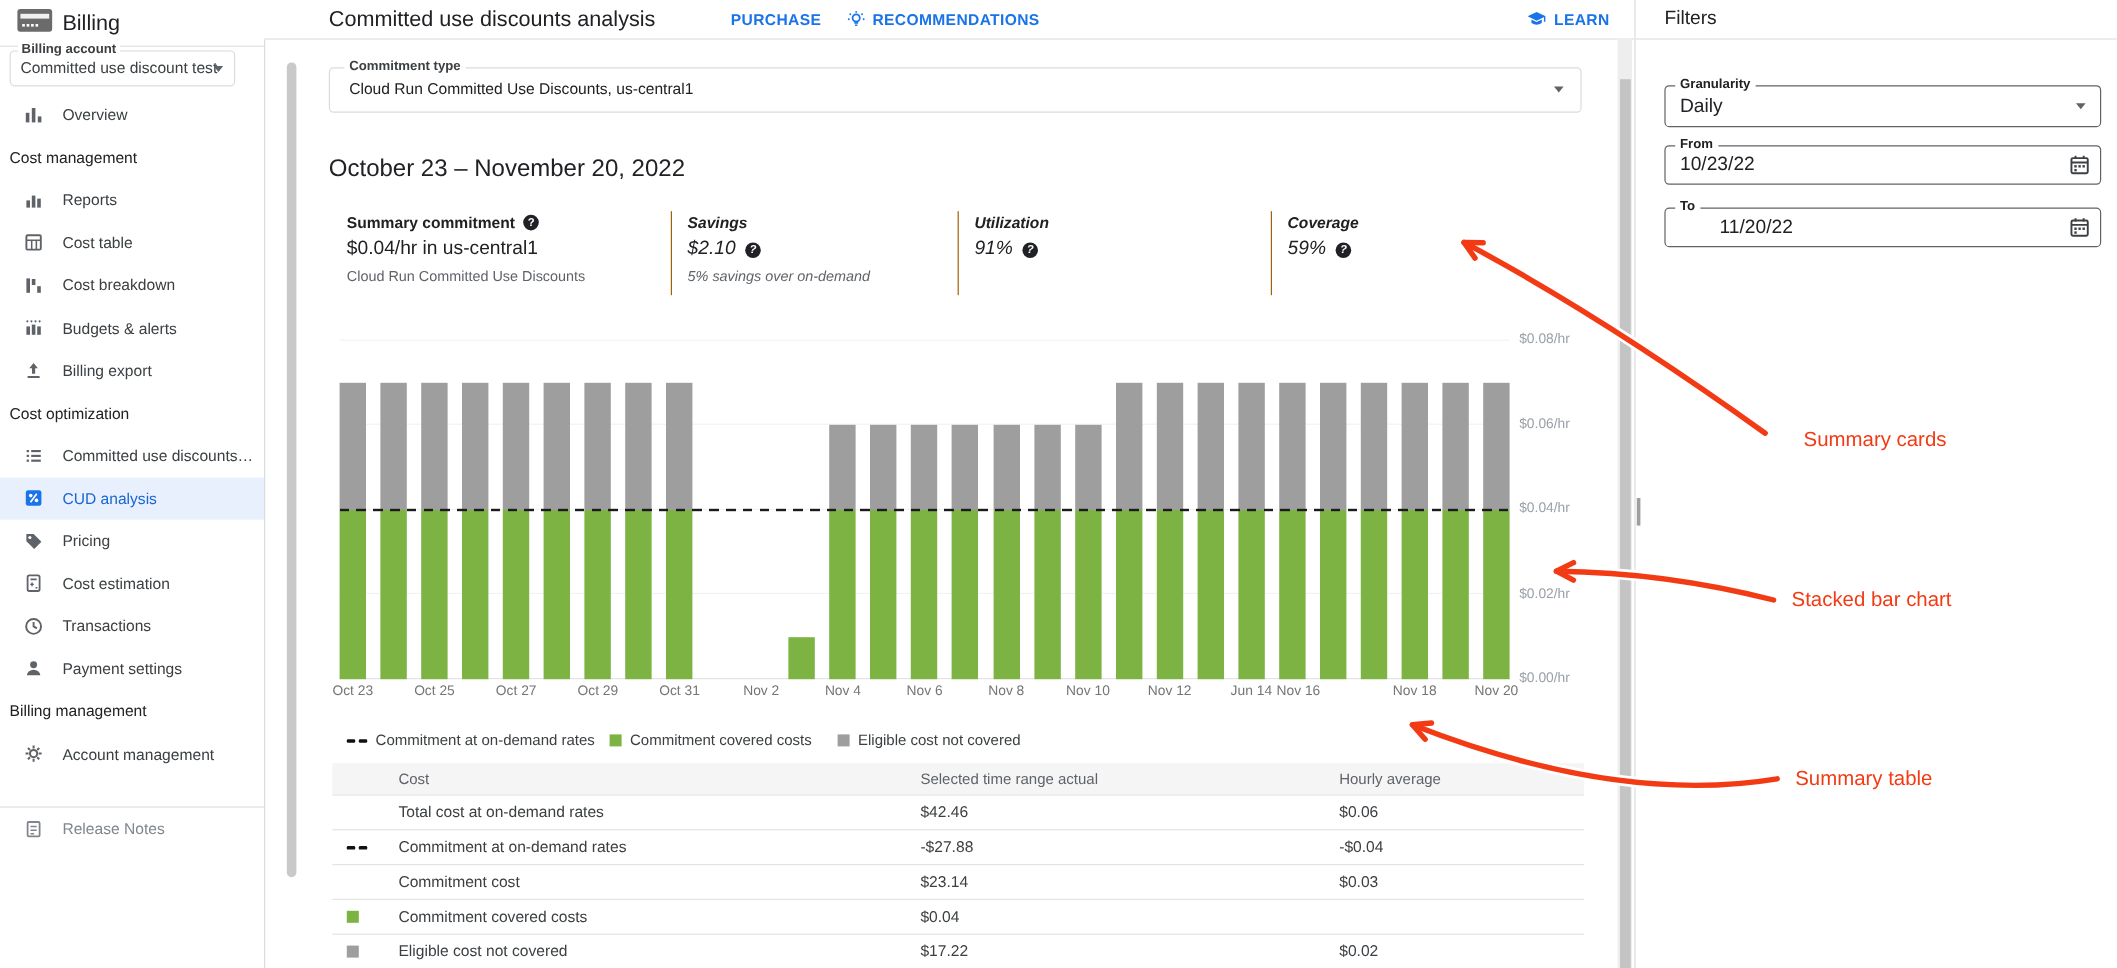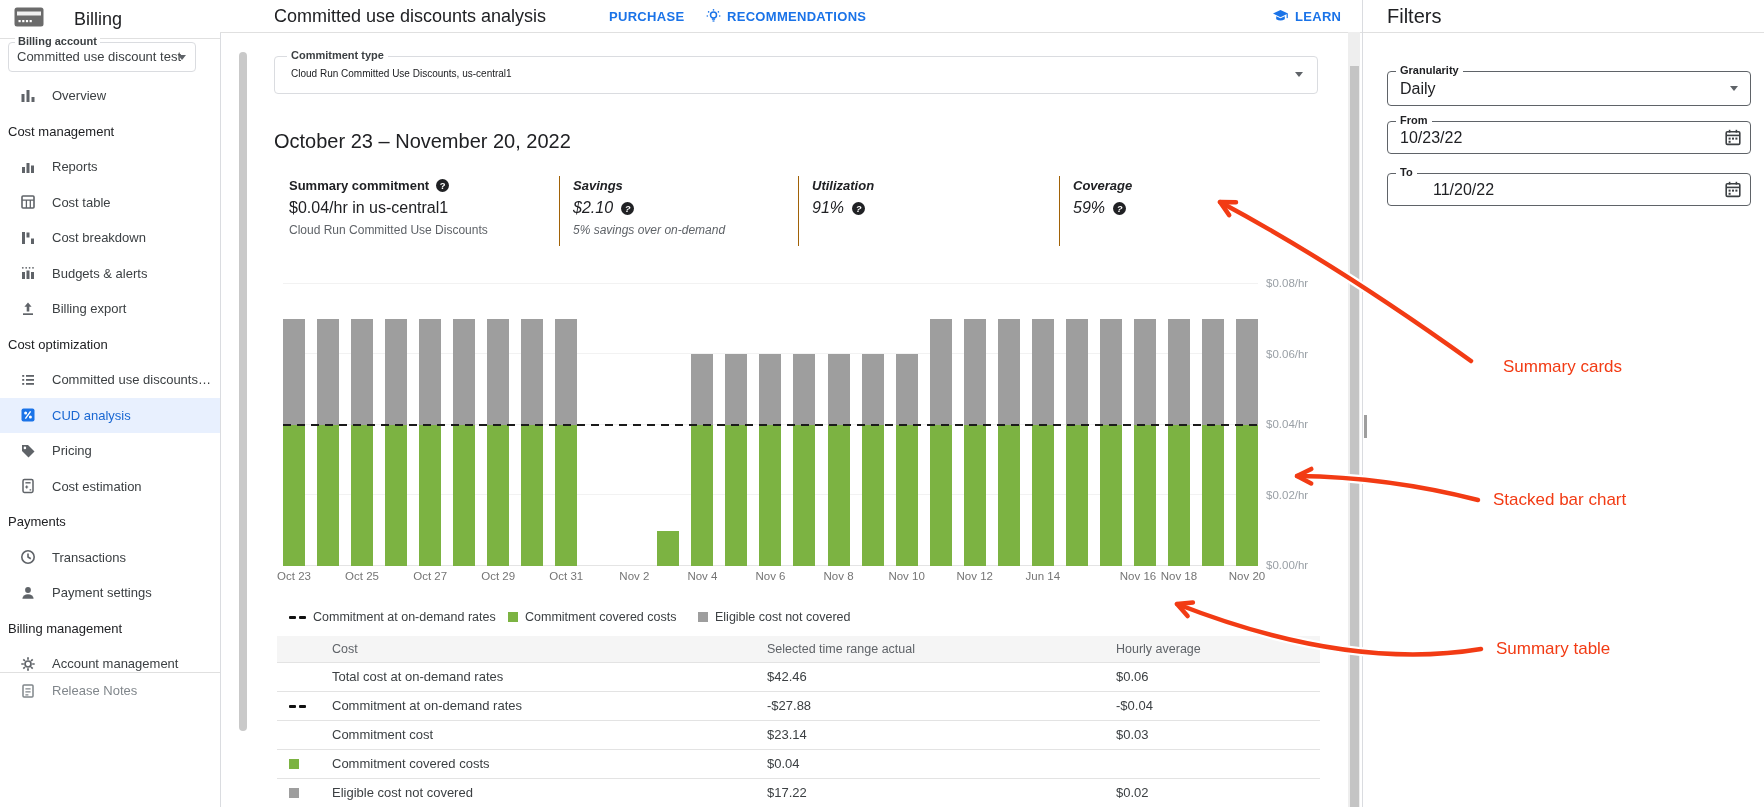--- a/index.html
+++ b/index.html
@@ -1,20 +1,20 @@
 <!DOCTYPE html>
 <html><head>
 <meta charset="utf-8">
 <style>
   html,body{margin:0;padding:0;background:#fff;}
   #app{position:relative;width:1764px;height:807px;background:#fff;overflow:hidden;
        font-family:"Liberation Sans","DejaVu Sans",sans-serif;color:#202124;-webkit-font-smoothing:antialiased;}
   
   #sidebar{position:absolute;left:0;top:0;width:220px;height:807px;border-right:1px solid #dadce0;background:#fff;}
-  .sb-head{height:38px;border-bottom:1px solid #e0e0e0;display:flex;align-items:center;padding-left:14px;gap:30px;}
+  .sb-head{height:38px;border-bottom:1px solid #e0e0e0;display:flex;align-items:center;padding-left:14px;gap:8px;}
   .sb-head .prod{font-size:18px;color:#202124;}
   .sb-account{position:absolute;left:8px;top:42px;width:186px;height:28px;border:1px solid #dadce0;border-radius:4px;background:#fff;}
   .sb-account .flabel{position:absolute;top:-8px;left:6px;font-size:11px;font-weight:bold;color:#3c4043;background:#fff;padding:0 3px;white-space:nowrap;}
   .sb-account .fval{position:absolute;left:8px;top:0;line-height:28px;font-size:13px;color:#3c4043;white-space:nowrap;}
   .caret{width:0;height:0;border-left:4.5px solid transparent;border-right:4.5px solid transparent;border-top:5px solid #5f6368;display:inline-block;}
   .sb-account .caret{position:absolute;right:9px;top:12px;}
   #sb-nav{position:absolute;left:0;top:78px;right:0;}
   .sb-section{height:35.5px;display:flex;align-items:center;padding-left:8px;font-size:13px;font-weight:500;color:#202124;}
   .sb-item{height:35.5px;display:flex;align-items:center;cursor:pointer;}
   .sb-item .ic{width:16px;height:16px;margin-left:20px;margin-right:16px;flex:0 0 16px;display:flex;align-items:center;justify-content:center;}
@@ -23,30 +23,30 @@
   .sb-item.selected .lbl{color:#1967d2;font-weight:500;}
   .sb-item.muted .lbl{color:#80868b;}
   .sb-divider{position:absolute;left:0;right:0;top:672px;border-top:1px solid #e0e0e0;}
   
   #main-header{position:absolute;left:220px;top:0;width:1142px;height:32px;border-bottom:1px solid #e0e0e0;background:#fff;}
   #main-header .title{position:absolute;left:54px;top:0;line-height:32px;font-size:18px;color:#202124;white-space:nowrap;}
   .hdr-link{position:absolute;top:0;height:32px;display:flex;align-items:center;gap:6px;font-size:13px;font-weight:bold;letter-spacing:.3px;color:#1a73e8;cursor:pointer;white-space:nowrap;}
   
   #filters{position:absolute;left:1362px;top:0;width:402px;height:807px;border-left:1px solid #dadce0;background:#fff;}
   #filters .f-head{height:32px;border-bottom:1px solid #e0e0e0;}
-  #filters .f-title{padding-left:24px;line-height:32px;font-size:20px;color:#202124;}
+  #filters .f-title{padding-left:24px;line-height:32px;font-size:16px;color:#202124;}
   .ffield{position:absolute;left:24px;width:362px;border:1px solid #5f6368;border-radius:4px;background:#fff;}
   .ffield .flabel{position:absolute;top:-8px;left:8px;font-size:11px;font-weight:bold;color:#202124;background:#fff;padding:0 4px;white-space:nowrap;}
   .ffield .fval{position:absolute;left:12px;top:0;font-size:16px;color:#202124;white-space:nowrap;}
   .ffield .caret{position:absolute;right:12px;}
   .ffield .cal{position:absolute;right:9px;}
   
   #commit-select{position:absolute;left:274px;top:56px;width:1042px;height:36px;border:1px solid #dadce0;border-radius:4px;background:#fff;}
   #commit-select .flabel{position:absolute;top:-8px;left:12px;font-size:11px;font-weight:bold;color:#3c4043;background:#fff;padding:0 4px;}
-  #commit-select .fval{position:absolute;left:16px;line-height:34px;font-size:10px;color:#202124;}
+  #commit-select .fval{position:absolute;left:16px;line-height:34px;font-size:13px;color:#202124;}
   #commit-select .caret{position:absolute;right:14px;top:15px;}
   #date-range{position:absolute;left:274px;top:130px;font-size:20px;font-weight:500;color:#202124;}
   
   #cards{position:absolute;left:274px;top:176px;height:70px;display:flex;}
   .card{box-sizing:border-box;padding-left:13px;padding-top:2px;}
   .card.first{padding-left:15px;}
   .card + .card{border-left:1px solid #a16207;font-style:italic;}
   .c-label{font-size:13px;font-weight:bold;color:#202124;display:flex;align-items:center;gap:7px;}
   .c-value{font-size:16px;color:#202124;margin-top:6px;display:flex;align-items:center;gap:8px;}
   .c-sub{font-size:12px;color:#5f6368;margin-top:6px;white-space:nowrap;}
@@ -212,21 +212,20 @@
         <div class="sb-item">
           <span class="ic">
             <svg width="16" height="16" viewBox="0 0 16 16">
               <rect x="3" y="1.5" width="10" height="13" rx="1.4" fill="none" stroke="#5f6368" stroke-width="1.5"></rect>
               <path d="M5.4 4.8 h5.2" fill="none" stroke="#5f6368" stroke-width="1.4"></path>
               <path d="M5.2 9 h3 M6.7 7.5 v3 M9.6 11.8 h1.6" fill="none" stroke="#5f6368" stroke-width="1.2"></path>
             </svg>
           </span>
           <span class="lbl">Cost estimation</span>
         </div>
-        <div class="sb-section">Payments</div>
         <div class="sb-item">
           <span class="ic">
             <svg width="16" height="16" viewBox="0 0 16 16">
               <circle cx="8" cy="8" r="6.2" fill="none" stroke="#5f6368" stroke-width="1.6"></circle>
               <path d="M8 4.4 V8 L10.8 9.7" fill="none" stroke="#5f6368" stroke-width="1.6"></path>
             </svg>
           </span>
           <span class="lbl">Transactions</span>
         </div>
         <div class="sb-item">
@@ -473,21 +472,21 @@
       <div class="xlab" style="left: 147.143px;">Oct 27</div>
       <div class="xlab" style="left: 215.214px;">Oct 29</div>
       <div class="xlab" style="left: 283.286px;">Oct 31</div>
       <div class="xlab" style="left: 351.357px;">Nov 2</div>
       <div class="xlab" style="left: 419.429px;">Nov 4</div>
       <div class="xlab" style="left: 487.5px;">Nov 6</div>
       <div class="xlab" style="left: 555.571px;">Nov 8</div>
       <div class="xlab" style="left: 623.643px;">Nov 10</div>
       <div class="xlab" style="left: 691.714px;">Nov 12</div>
       <div class="xlab" style="left: 759.786px;">Jun 14</div>
-      <div class="xlab" style="left: 835px; padding-left: 40px;">Nov 16</div>
+      <div class="xlab" style="left: 799px;">Nov 16</div>
       <div class="xlab" style="left: 895.929px;">Nov 18</div>
       <div class="xlab" style="left: 964px;">Nov 20</div>
     </div>
 
   <div id="legend">
       <span class="lg-item" style="left: 289px;">
         <span class="dash-pair">
           <i></i>
           <i></i>
         </span>

